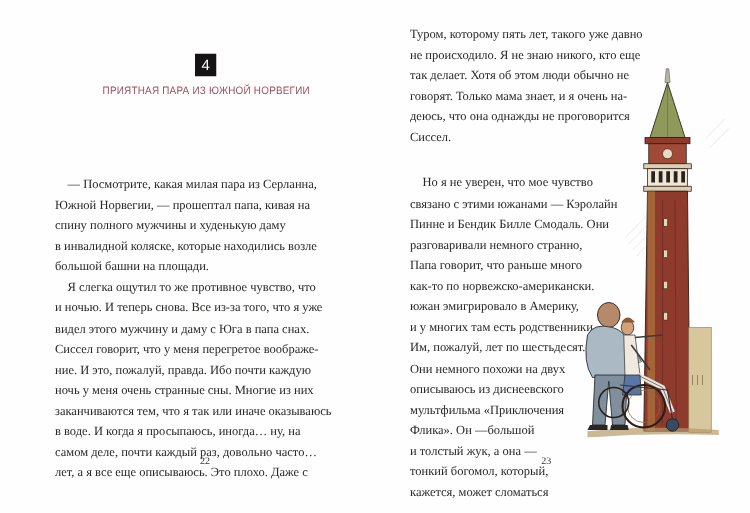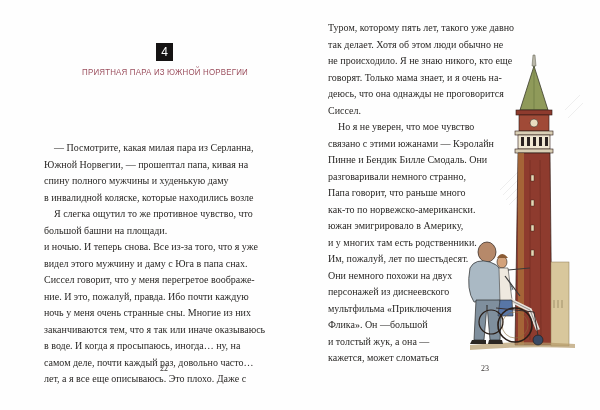--- a/index.html
+++ b/index.html
@@ -36,77 +36,78 @@
 
   .text-block { position: absolute; font-size: 10px; line-height: 16.5px; }
   .text-block .line { white-space: nowrap; display: block; height: 16.5px; }
   .left-text { left: 44px; top: 140px; width: 240px; }
   .right-text { left: 328px; top: 20px; width: 200px; }
 
   .page-number {
     position: absolute; top: 364px; font-size: 8px; color: #3a3634;
   }
   .pn-left { left: 160px; }
-  .pn-right { left: 433px; margin-left: 48px; }
+  .pn-right { left: 433px; }
 
   .illustration { position: absolute; left: 455px; top: 50px; width: 145px; height: 300px; }
 </style>
 </head>
 <body>
 
 <div class="spread">
 
   <div class="page page-left">
     <div class="chapter-num">4</div>
     <div class="chapter-title">Приятная пара из Южной Норвегии</div>
 
     <div class="text-block left-text">
       <span class="line" style="text-indent: 10px; font-family: Liberation Serif, serif;">— Посмотрите, какая милая пара из Серланна,</span>
       <span class="line">Южной Норвегии, — прошептал папа, кивая на</span>
       <span class="line">спину полного мужчины и худенькую даму</span>
       <span class="line">в инвалидной коляске, которые находились возле</span>
+      <span class="line">большой башни на площади.</span>
       <span class="line" style="text-indent: 10px;">Я слегка ощутил то же противное чувство, что</span>
-      <span class="line">большой башни на площади.</span>
       <span class="line">и ночью. И теперь снова. Все из-за того, что я уже</span>
       <span class="line">видел этого мужчину и даму с Юга в папа снах.</span>
       <span class="line">Сиссел говорит, что у меня перегретое воображе-</span>
       <span class="line">ние. И это, пожалуй, правда. Ибо почти каждую</span>
       <span class="line">ночь у меня очень странные сны. Многие из них</span>
       <span class="line">заканчиваются тем, что я так или иначе оказываюсь</span>
       <span class="line">в воде. И когда я просыпаюсь, иногда… ну, на</span>
       <span class="line">самом деле, почти каждый раз, довольно часто…</span>
       <span class="line">лет, а я все еще описываюсь. Это плохо. Даже с</span>
     </div>
 
     <div class="page-number pn-left">22</div>
   </div>
 
   <div class="page page-right"></div>
 
   <div class="text-block right-text">
     <span class="line">Туром, которому пять лет, такого уже давно</span>
+    <span class="line">не происходило. Я не знаю никого, кто еще</span>
     <span class="line">так делает. Хотя об этом люди обычно не</span>
-    <span class="line">не происходило. Я не знаю никого, кто еще</span>
     <span class="line">говорят. Только мама знает, и я очень на-</span>
     <span class="line">деюсь, что она однажды не проговорится</span>
     <span class="line">Сиссел.</span>
-    <span class="line" style="text-indent: 10px;">Но я не уверен, что мое чувство</span>
+    <span class="line" style="text-indent: 10px; margin-top: 20px;">Но я не уверен, что мое чувство</span>
     <span class="line">связано с этими южанами — Кэролайн</span>
     <span class="line">Пинне и Бендик Билле Смодаль. Они</span>
     <span class="line">разговаривали немного странно,</span>
     <span class="line">Папа говорит, что раньше много</span>
     <span class="line">как-то по норвежско-американски.</span>
     <span class="line">южан эмигрировало в Америку,</span>
     <span class="line">и у многих там есть родственники.</span>
     <span class="line">Им, пожалуй, лет по шестьдесят.</span>
     <span class="line">Они немного похожи на двух</span>
-    <span class="line">персонажей из диснеевского</span>
+    <span class="line">описываюсь из диснеевского</span>
     <span class="line">мультфильма «Приключения</span>
     <span class="line">Флика». Он —большой</span>
     <span class="line">и толстый жук, а она —</span>
+    <span class="line">тонкий богомол, который,</span>
     <span class="line">кажется, может сломаться</span>
   </div>
 
   <svg class="illustration" viewBox="455 50 145 300" width="145" height="300" xmlns="http://www.w3.org/2000/svg">
 
     <g stroke="#c8c8c8" stroke-width="0.5" opacity="0.6">
       <line x1="500" y1="190" x2="520" y2="170"></line>
       <line x1="503" y1="195" x2="522" y2="176"></line>
       <line x1="506" y1="200" x2="524" y2="182"></line>
       <line x1="509" y1="205" x2="524" y2="190"></line>

